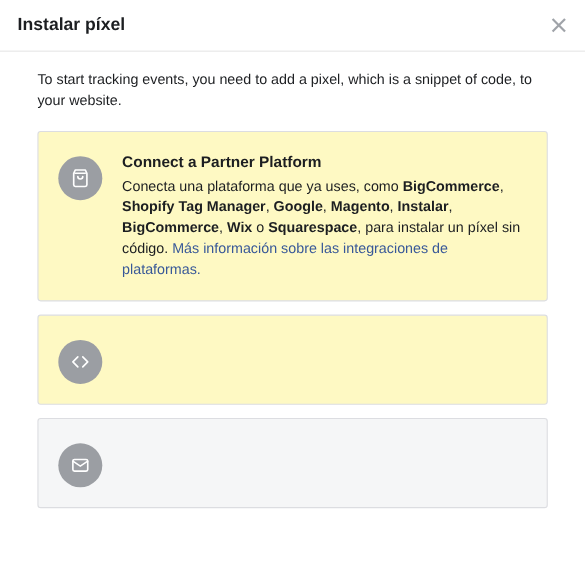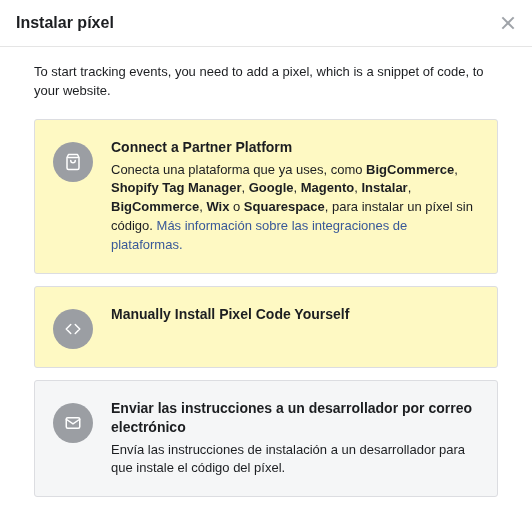--- a/index.html
+++ b/index.html
@@ -47,29 +47,24 @@
     </div>
   </div>
 
   <div class="card">
     <div class="icon-circle">
       <svg width="18" height="18" viewBox="0 0 24 24">
           <path d="M9 18l-6-6 6-6M15 6l6 6-6 6" fill="none" stroke="#fff" stroke-width="2" stroke-linecap="round" stroke-linejoin="round"></path>
         </svg>
     </div>
     <div class="card-content">
-      <div class="card-title">Manually Install Pixel Code Yourself</div>
     </div>
   </div>
 
   <div class="card selected">
     <div class="icon-circle">
       <svg width="18" height="18" viewBox="0 0 24 24">
           <rect x="3" y="5" width="18" height="14" rx="2" fill="none" stroke="#fff" stroke-width="2"></rect>
           <path d="M3 7l9 6 9-6" fill="none" stroke="#fff" stroke-width="2" stroke-linecap="round"></path>
         </svg>
     </div>
-    <div class="card-content">
-      <div class="card-title">Enviar las instrucciones a un desarrollador por correo electrónico</div>
-      <div class="card-desc">Envía las instrucciones de instalación a un desarrollador para que instale el código del píxel.</div>
-    </div>
   </div>
 </div>
 
 </body></html>

